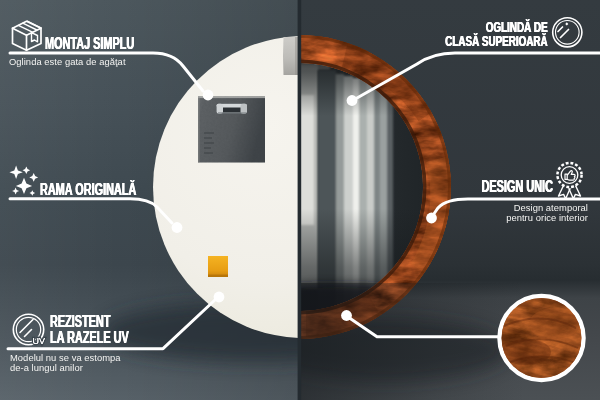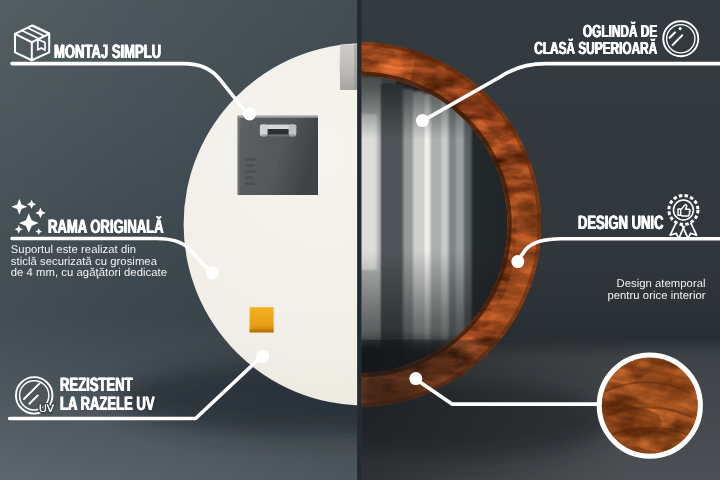--- a/index.html
+++ b/index.html
@@ -278,28 +278,29 @@
   <path d="M575.5 185.5 L580.5 196 L575.4 194.4 L573.4 198.8 L568.7 188.3"></path>
   <circle cx="569.5" cy="175" r="12.1" stroke-dasharray="2.9 1.9" stroke-width="2.5"></circle>
   <circle cx="569.5" cy="175" r="8.3" stroke-width="1.3"></circle>
   <path d="M565 174.2 h2.2 v5.2 h-2.2 z M567.2 175.3 l3 -3.9 c1.3 -1.6 2.6 -.4 1.9 1 l-.9 2 h2.8 c1.4 0 1.4 1.9 .35 2.2 c.85 .5 .6 1.7 -.25 1.9 c.5 .7 0 1.55 -.9 1.55 h-3.9 c-.9 0 -1.7 -.4 -2.1 -.9" stroke-width="1.2"></path>
 </g>
 
 </svg>
 
 <div class="h1 hl" style="left:45px;top:35.9px;">MONTAJ SIMPLU</div>
 
+<div class="body" style="left:9px;top:57px;">Oglinda este gata de agăţat</div>
 
 <div class="h1 hl" style="left:39.5px;top:182.2px;">RAMA ORIGINALĂ</div>
 
-<div class="body" style="left:9px;top:202.8px;">Suportul este realizat din<br>sticlă securizată cu grosimea<br>de 4 mm, cu agăţători dedicate</div>
 
 <div class="h1 hl" style="left:50px;top:314.3px;">REZISTENT<br>LA RAZELE UV</div>
 
+<div class="body" style="left:10px;top:353.2px;">Modelul nu se va estompa<br>de-a lungul anilor</div>
 
 <div class="h1 hr" style="right:52.4px;top:20px;font-size:14.5px;line-height:14.2px;">OGLINDĂ DE<br>CLASĂ SUPERIOARĂ</div>
 
 
 <div class="h1 hr" style="right:47px;top:178.9px;">DESIGN UNIC</div>
 
-<div class="body br" style="right:12px;top:203px;margin-top:28px;">Design atemporal<br>pentru orice interior</div>
+<div class="body br" style="right:12px;top:203px;">Design atemporal<br>pentru orice interior</div>
 
 </div>
 
 </body></html>

